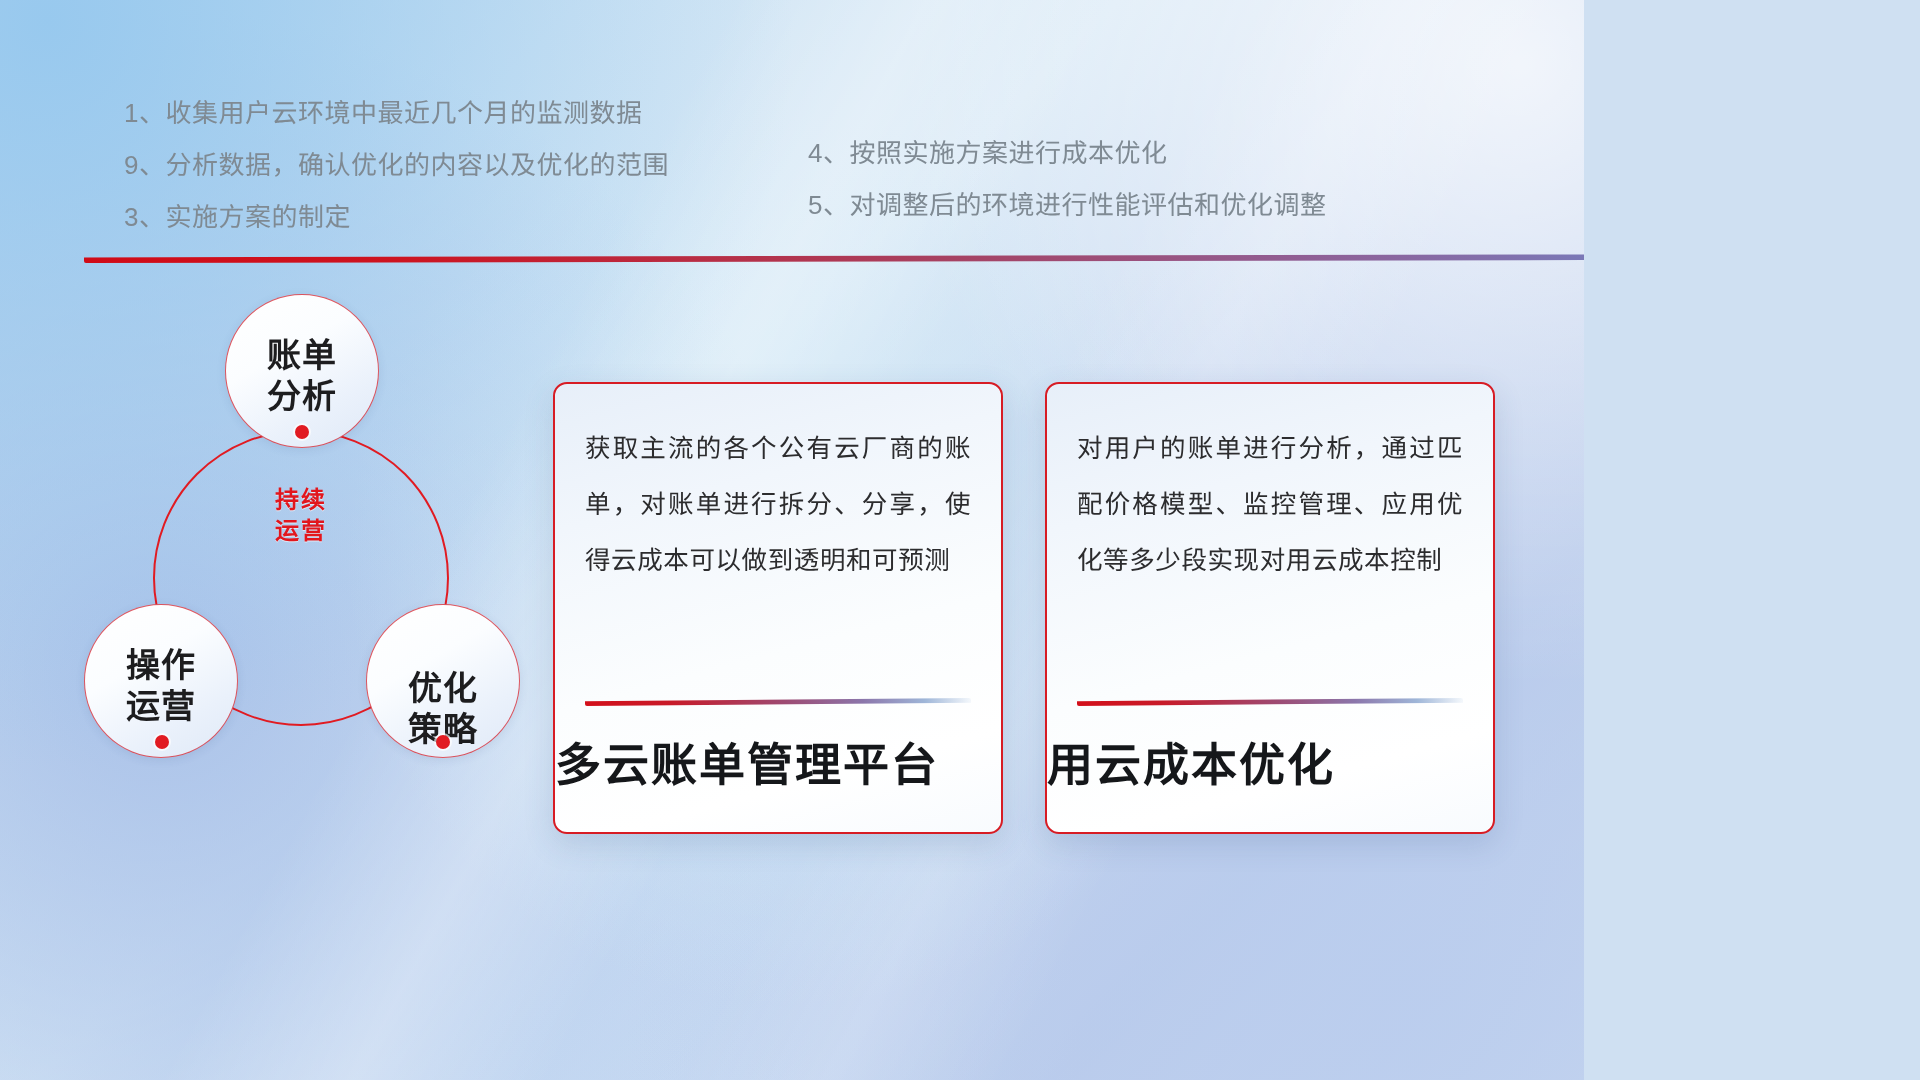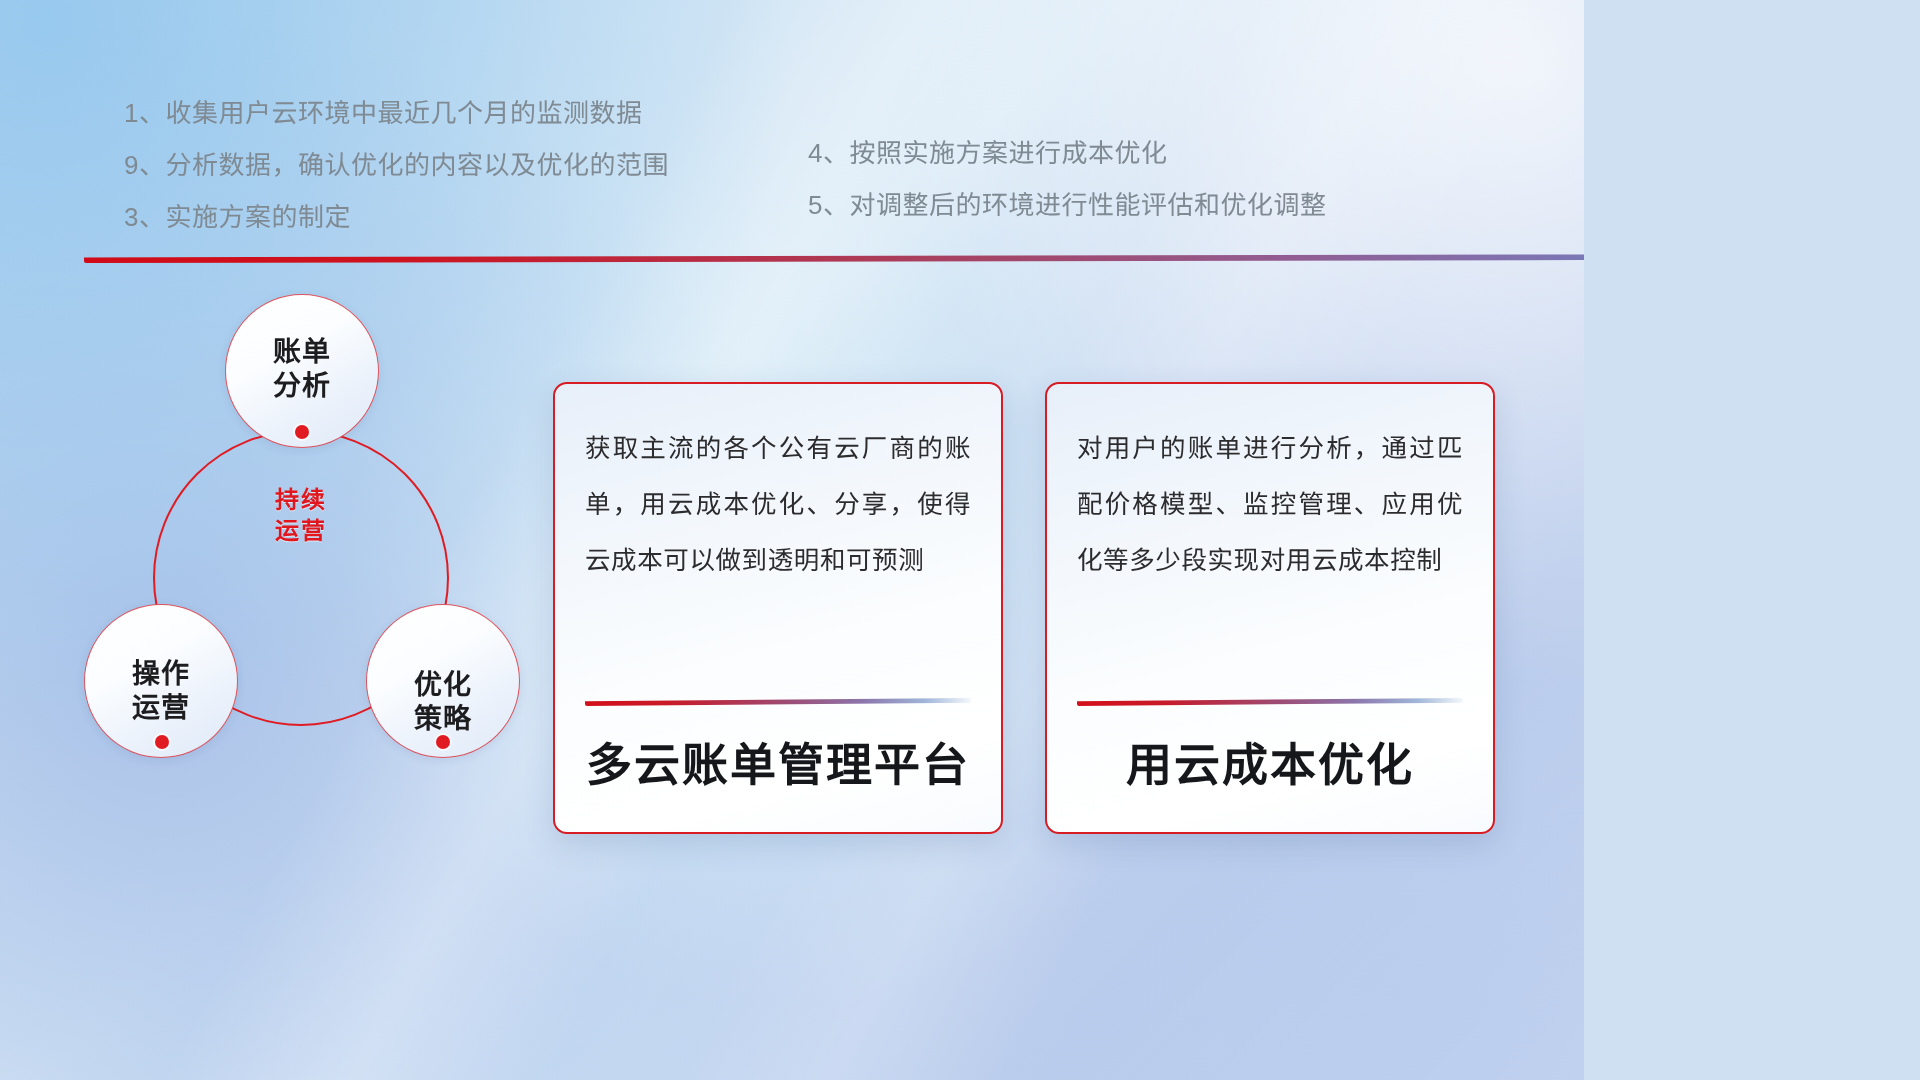--- a/index.html
+++ b/index.html
@@ -51,25 +51,25 @@
     border:1.6px solid rgba(214,30,40,.75);
     box-shadow:0 2px 10px rgba(40,70,120,.10);
   }
   .vc-ring{border:2.2px solid #e11b22;background:transparent;}
   #c-bill{left:147px;top:10px;width:154px;height:154px;}
   #c-main{left:75px;top:146px;width:296px;height:296px;}
   #c-ops{left:6px;top:320px;width:154px;height:154px;}
   #c-opt{left:288px;top:320px;width:154px;height:154px;}
   .vlabel{
     position:absolute;width:100%;text-align:center;color:#1d1d1f;
-    font-weight:700;font-size:28px;line-height:1.22;letter-spacing:1px;
+    font-weight:700;font-size:34px;line-height:1.22;letter-spacing:1px;
     font-family:"Liberation Sans","DejaVu Sans",sans-serif;
   }
   #c-bill .vlabel{top:40px;}
-  #c-ops .vlabel{top:52px;}
+  #c-ops .vlabel{top:40px;}
   #c-opt .vlabel{top:40px;margin-top:23px;}
   #center-label{
     position:absolute;left:75px;top:200px;width:296px;text-align:center;
     color:#e2161d;font-weight:800;font-size:24px;line-height:1.3;letter-spacing:2px;
     text-shadow:0 1px 0 rgba(255,255,255,.55);
   }
   .dot{position:absolute;width:14px;height:14px;border-radius:50%;background:#e11b22;
        box-shadow:0 0 0 2px rgba(255,255,255,.65);}
   #dot-top{left:217px;top:141px;}
   #dot-left{left:77px;top:451px;}
@@ -88,21 +88,21 @@
   .card-body{
     color:#2c2c2e;font-size:25.5px;line-height:2.2;letter-spacing:.6px;
     text-align:justify;text-align-last:left;
   }
   .card-rule{
     position:absolute;left:30px;right:30px;bottom:126px;height:8px;border-radius:2px;
     background:linear-gradient(90deg,#d3101b 0%,#c81a28 22%,#9d4b73 52%,#8b76ab 72%,#9fb6d8 88%,rgba(214,228,243,.25) 100%);
     clip-path:polygon(0 40%,100% 0,100% 58%,0 100%);
   }
   .card-title{
-    position:absolute;left:0;right:0;bottom:38px;text-align:center;
+    position:absolute;left:0;right:0;bottom:38px;text-align:left;
     color:#15171a;font-weight:800;font-size:46px;letter-spacing:2px;
   }
 </style>
 </head>
 <body>
 
 <div id="slide">
 
   <div class="list" id="list-left">
     <div class="row">1、收集用户云环境中最近几个月的监测数据</div>
@@ -146,21 +146,21 @@
         <div>策略</div>
       </div>
     </div>
 
     <span class="dot" id="dot-top"></span>
     <span class="dot" id="dot-left"></span>
     <span class="dot" id="dot-right"></span>
   </div>
 
   <div class="card" id="card-1">
-    <div class="card-body">获取主流的各个公有云厂商的账单，用云成本优化、分享，使得云成本可以做到透明和可预测</div>
+    <div class="card-body">获取主流的各个公有云厂商的账单，对账单进行拆分、分享，使得云成本可以做到透明和可预测</div>
     <div class="card-rule"></div>
     <div class="card-title">多云账单管理平台</div>
   </div>
 
   <div class="card" id="card-2">
     <div class="card-body">对用户的账单进行分析，通过匹配价格模型、监控管理、应用优化等多少段实现对用云成本控制</div>
     <div class="card-rule"></div>
     <div class="card-title">用云成本优化</div>
   </div>
 

